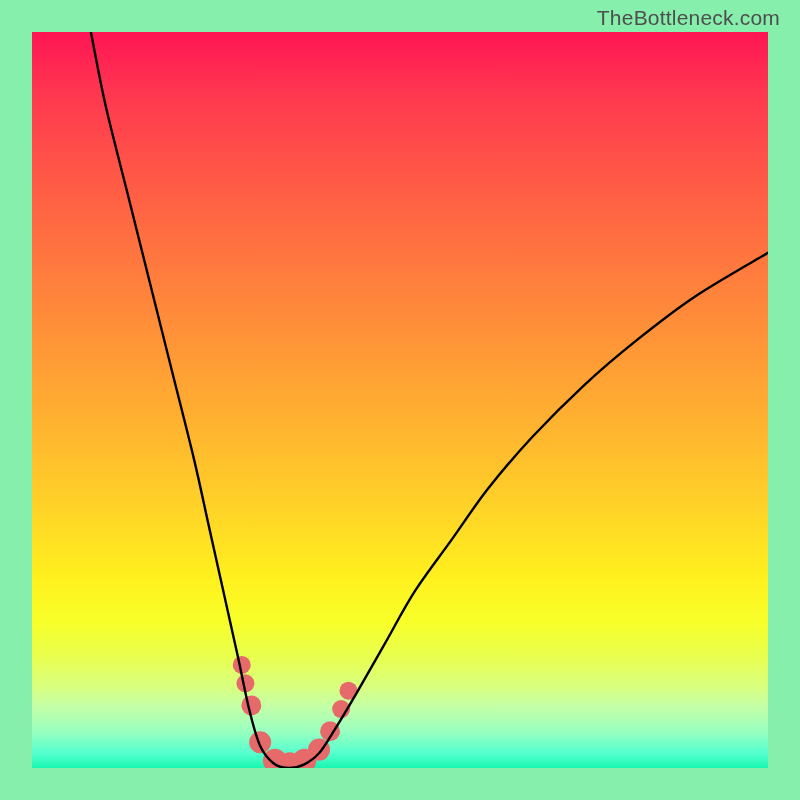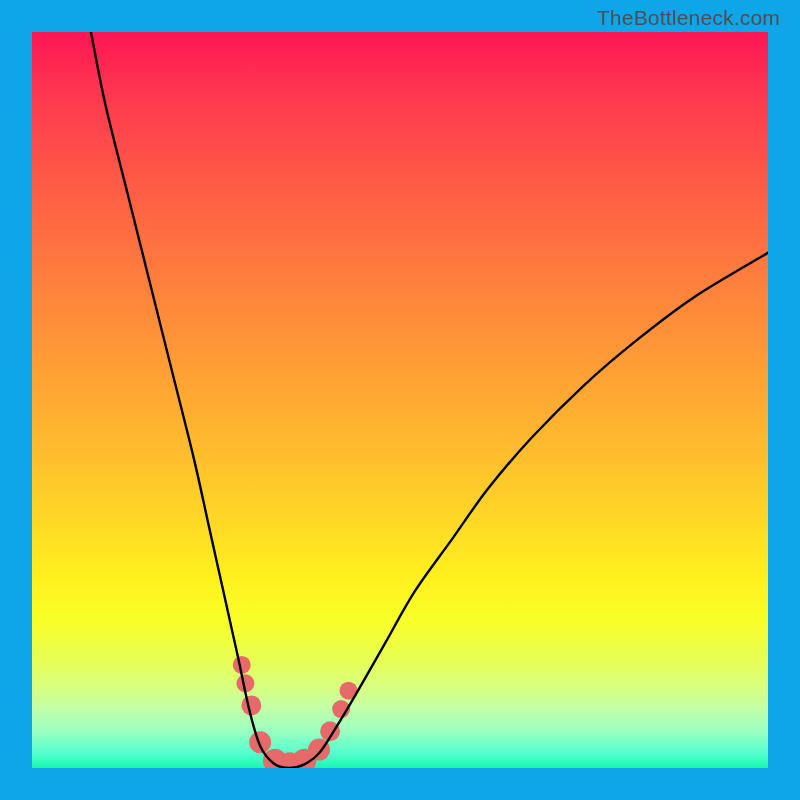--- a/index.html
+++ b/index.html
@@ -10,21 +10,21 @@
     overflow: hidden;
     background: #000;
     font-family: Arial, Helvetica, sans-serif;
   }
   .frame {
     position: absolute;
     top: 0;
     left: 0;
     width: 800px;
     height: 800px;
-    background: #0ea5e9;
+    background: #86efac;
   }
   .plot-area {
     position: absolute;
     top: 32px;
     left: 32px;
     width: 736px;
     height: 736px;
     
     background: linear-gradient(
       to bottom,

